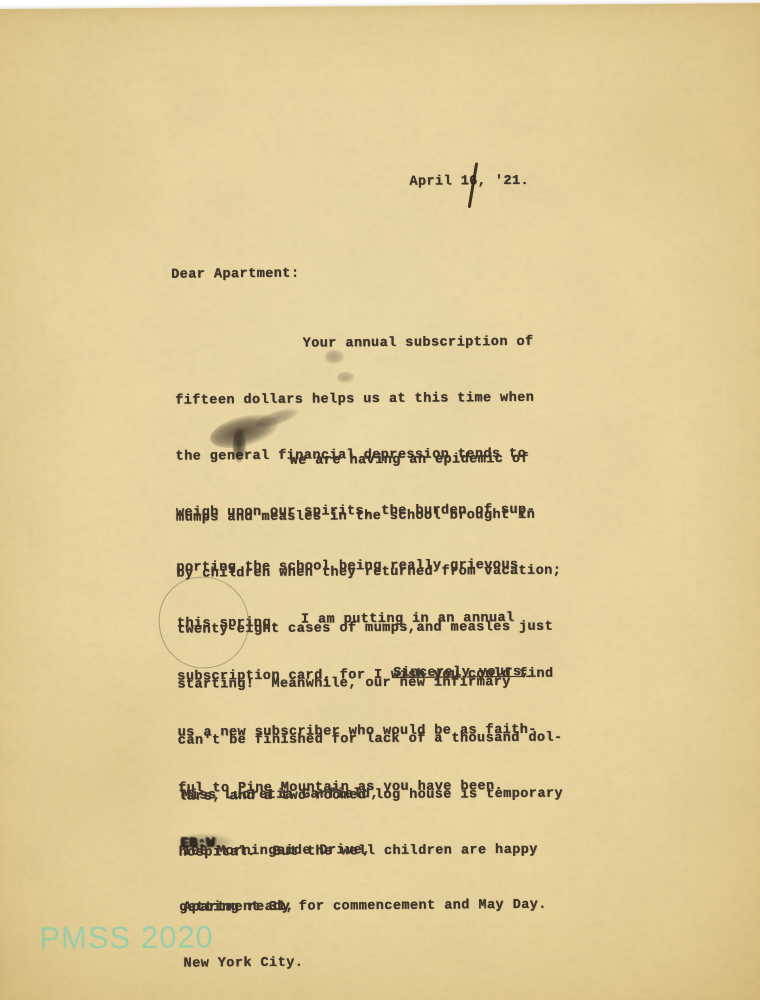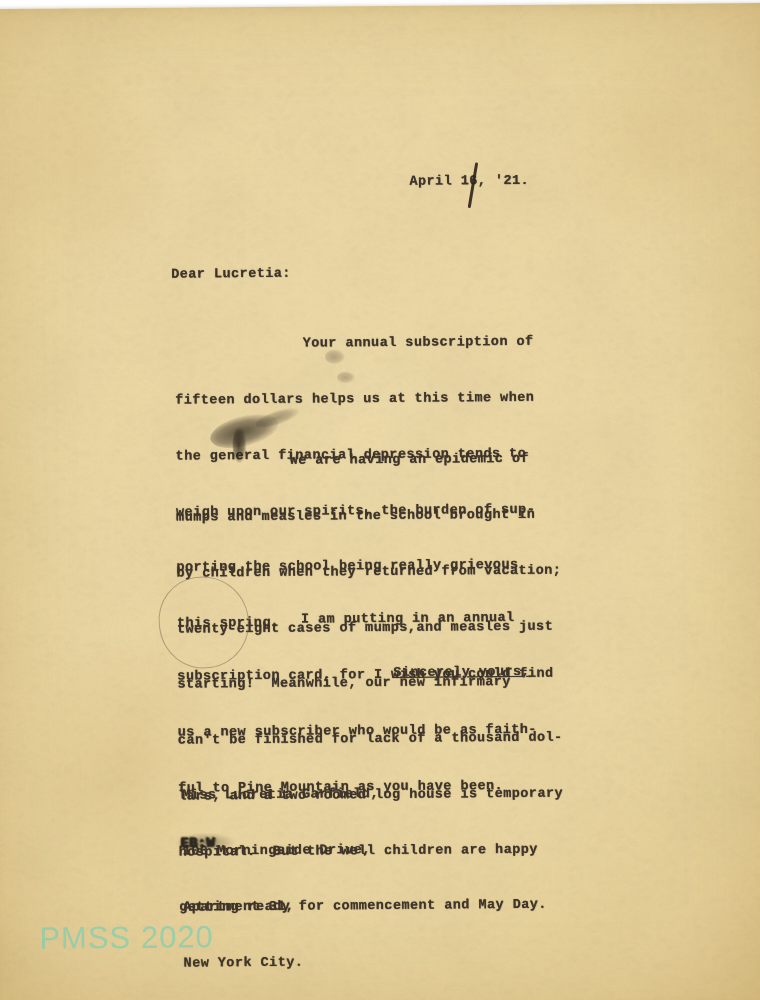--- a/index.html
+++ b/index.html
@@ -126,21 +126,21 @@
 
   <div class="stain" style="left:40px;top:620px;width:200px;height:260px;background:radial-gradient(ellipse,rgba(186,140,70,0.12),rgba(186,140,70,0) 70%);"></div>
   <div class="stain" style="left:560px;top:40px;width:220px;height:200px;background:radial-gradient(ellipse,rgba(186,140,70,0.10),rgba(186,140,70,0) 70%);"></div>
   <div class="stain" style="left:10px;top:40px;width:180px;height:220px;background:radial-gradient(ellipse,rgba(186,140,70,0.10),rgba(186,140,70,0) 70%);"></div>
 
   <div class="content">
 
     <div class="tw" style="left:412px; top:173px;">April 16, '21.</div>
     <div class="pen-slash"></div>
 
-    <div class="tw" style="left:173px; top:264px;">Dear Lucretia:</div>
+    <div class="tw" style="left:173px; top:264px;">Dear Apartment:</div>
 
     <div class="tw para p1" style="left:176px; top:297px;">
       <div class="line">Your annual subscription of</div>
       <div class="line">fifteen dollars helps us at this time when</div>
       <div class="line">the general financial depression tends to</div>
       <div class="line">weigh upon our spirits, the burden of sup-</div>
       <div class="line">porting the school being really grievous</div>
       <div class="line">this spring.</div>
     </div>
 

